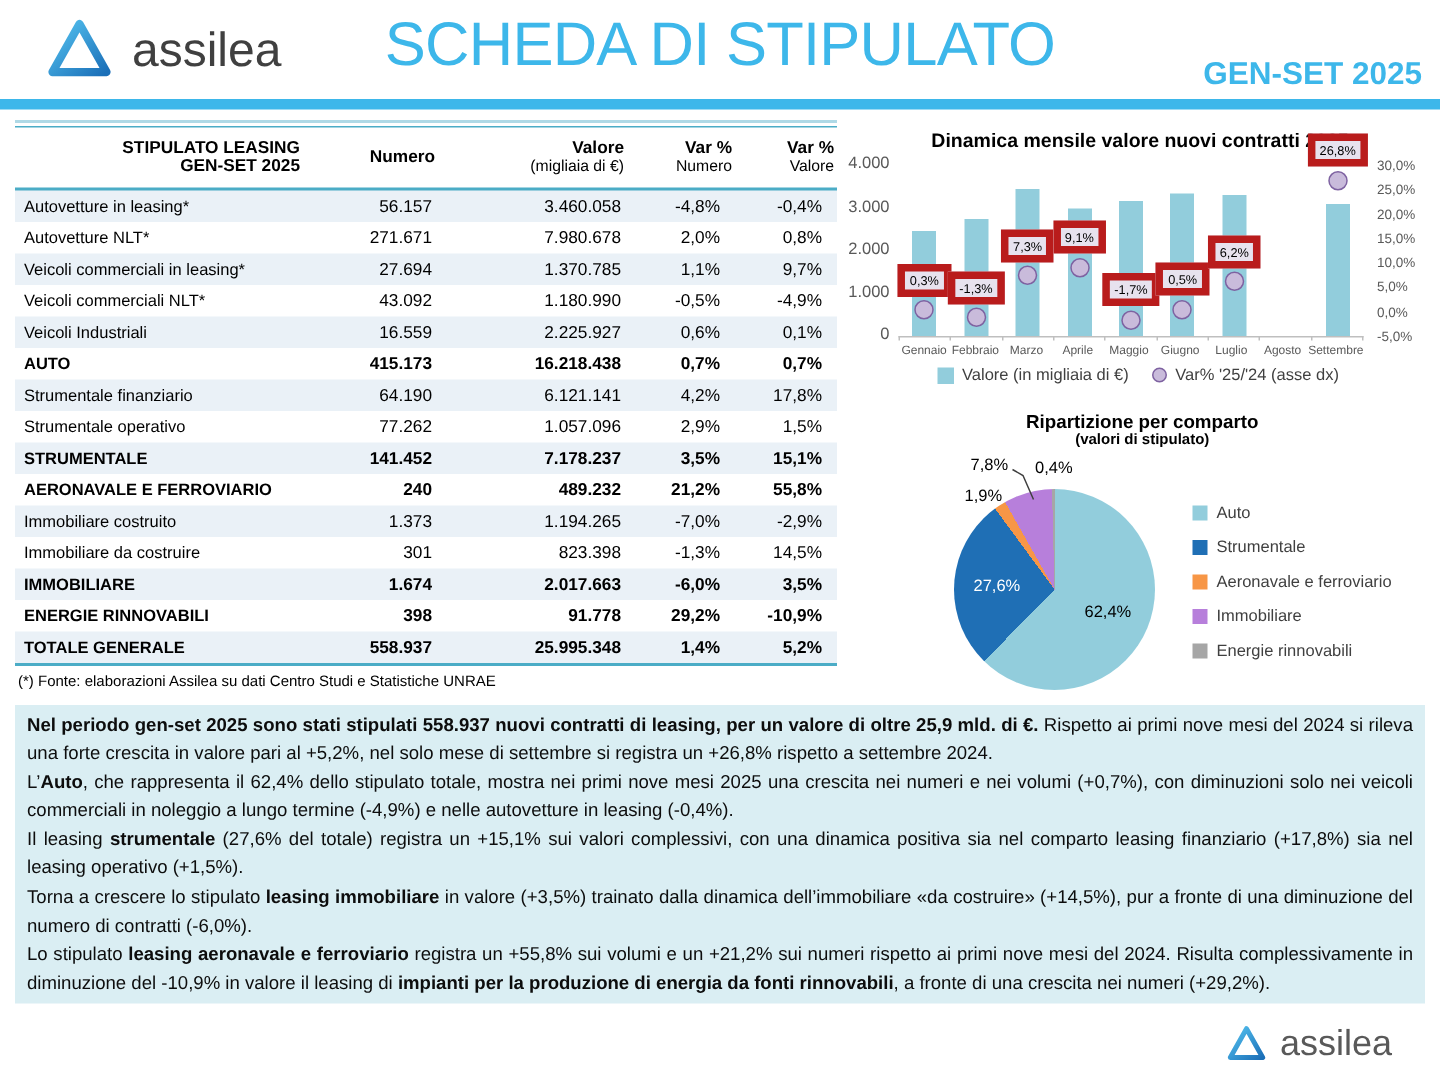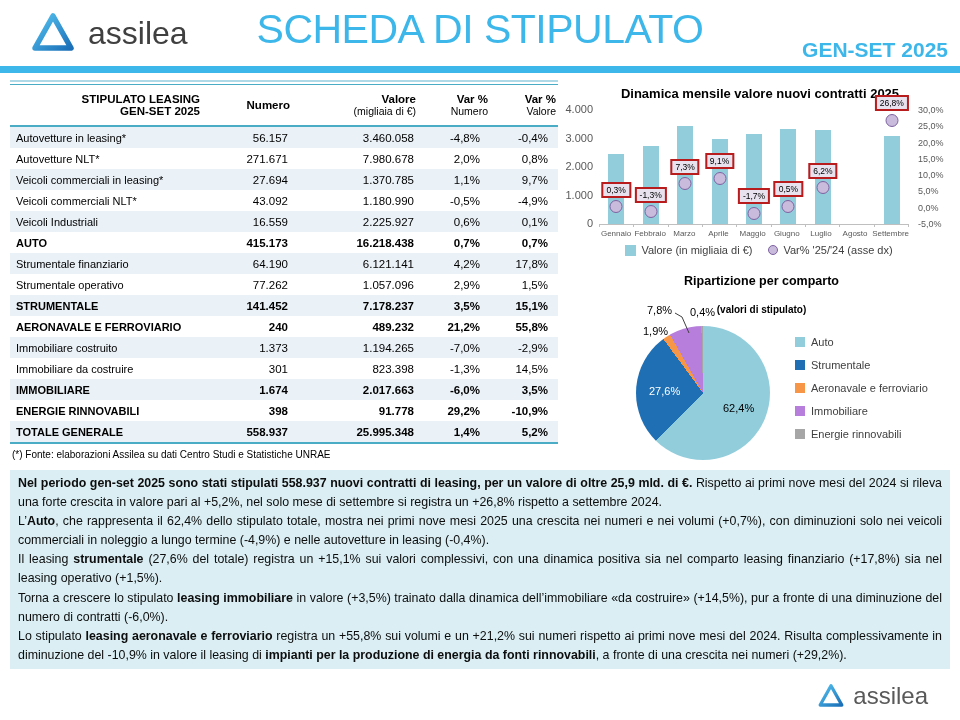--- a/index.html
+++ b/index.html
@@ -37,38 +37,38 @@
 
   
   #bar-chart{position:absolute;left:563px;top:84px;width:394px;height:188px;}
   .bc-title{margin:0;padding-top:2px;text-align:center;font-size:13px;font-weight:bold;}
   .plot{position:absolute;left:36px;right:48px;top:26px;height:114px;border-bottom:1px solid #BFBFBF;}
   .slot{position:absolute;bottom:0;height:100%;}
   .bar{position:absolute;bottom:0;left:50%;transform:translateX(-50%);width:16px;background:var(--teal-bar);}
   .marker{position:absolute;left:50%;transform:translateX(-50%);width:13px;height:13px;border-radius:50%;
     background:var(--marker-fill);border:1.5px solid var(--marker-border);box-sizing:border-box;z-index:3;}
   .varlabel{position:absolute;left:50%;transform:translateX(-50%);background:var(--label-bg);
-    border:2px solid #b91c1c;font-size:8.5px;padding:1px 3px;white-space:nowrap;z-index:4;}
+    border:5px solid #b91c1c;font-size:8.5px;padding:1px 3px;white-space:nowrap;z-index:4;}
   .ytick-l{position:absolute;left:0;width:30px;text-align:right;font-size:11px;color:#595959;}
   .ytick-r{position:absolute;right:0;width:44px;text-align:left;padding-left:5px;font-size:9px;color:#595959;box-sizing:border-box;}
   .xticks{position:absolute;left:36px;right:48px;top:140px;height:3px;display:flex;border-left:1px solid #BFBFBF;}
   .xticks div{flex:1;border-right:1px solid #BFBFBF;}
   .months{position:absolute;left:36px;right:48px;top:145px;display:flex;}
   .months div{flex:1;text-align:center;font-size:8px;color:#595959;}
   .bc-legend{position:absolute;left:0;right:2px;top:160px;display:flex;justify-content:center;
     gap:16px;align-items:center;font-size:11px;color:#404040;}
   .bc-legend .item{display:flex;align-items:center;gap:5px;}
   .sq{width:11px;height:11px;background:var(--teal-bar);display:inline-block;}
   .ci{width:10px;height:10px;border-radius:50%;background:var(--marker-fill);
     border:1.5px solid var(--marker-border);display:inline-block;box-sizing:border-box;}
 
   
   #pie-chart{position:absolute;left:563px;top:274px;width:397px;height:186px;}
   .pc-title{margin:0;text-align:center;font-size:12.5px;font-weight:bold;}
-  .pc-sub{margin:16px;text-align:center;font-size:10px;font-weight:bold;}
+  .pc-sub{margin:0;text-align:center;font-size:10px;font-weight:bold;}
   .pie{position:absolute;left:73px;top:52px;width:134px;height:134px;border-radius:50%;}
   .pie-label{position:absolute;font-size:11px;white-space:nowrap;z-index:5;}
   .pie-lines{position:absolute;left:0;top:0;width:100%;height:100%;z-index:4;pointer-events:none;}
   .pie-legend{position:absolute;left:232px;top:62px;}
   .pie-legend .item{display:flex;align-items:center;gap:6px;margin-bottom:11px;font-size:11px;color:#404040;}
   .pie-legend .sw{width:10px;height:10px;display:inline-block;flex:none;}
 
   
   #summary-box{position:absolute;left:10px;top:470px;width:924px;padding:4px 8px;
     background:var(--box-bg);font-size:12.4px;line-height:19.1px;text-align:justify;color:#0d0d0d;}

